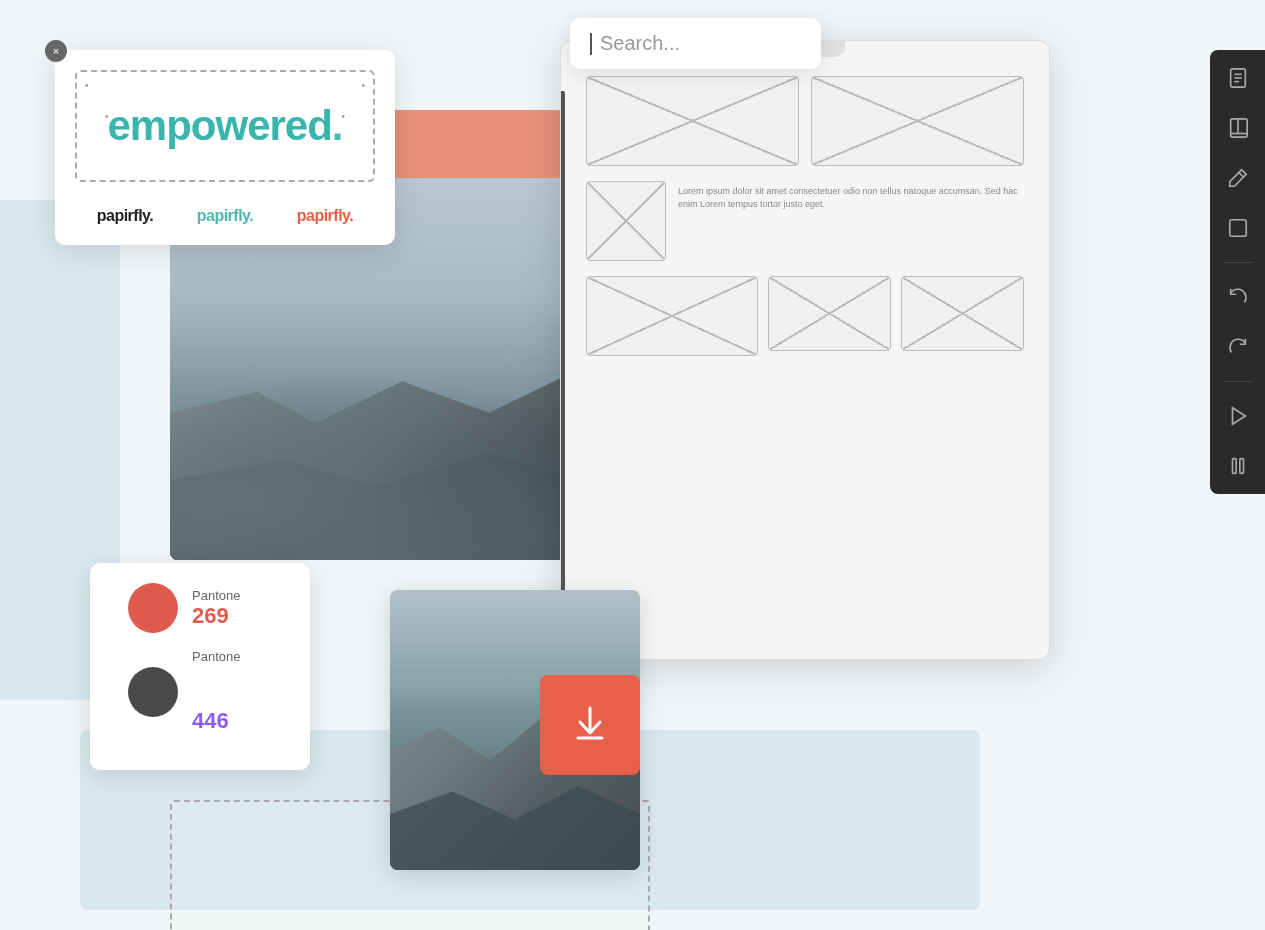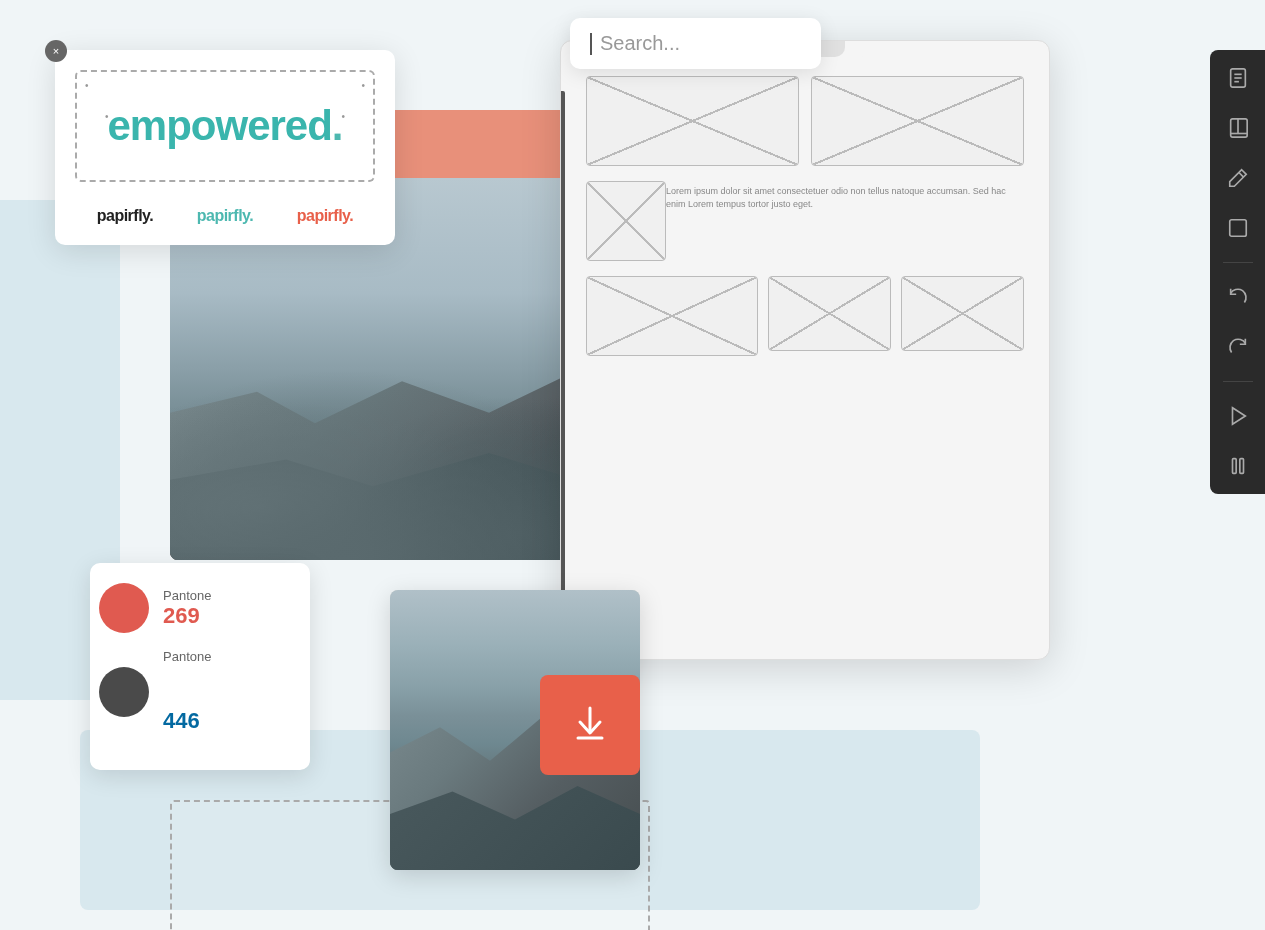--- a/index.html
+++ b/index.html
@@ -357,20 +357,21 @@
       top: 0;
       left: 0;
       right: 0;
       bottom: 0;
       background:
         linear-gradient(to bottom right, transparent calc(50% - 1px), #bbb calc(50% - 1px), #bbb calc(50% + 1px), transparent calc(50% + 1px)),
         linear-gradient(to top right, transparent calc(50% - 1px), #bbb calc(50% - 1px), #bbb calc(50% + 1px), transparent calc(50% + 1px));
     }
     .wireframe-text-row {
       display: flex;
+      gap: 12px;
       margin-bottom: 15px;
       align-items: flex-start;
     }
     .wireframe-img-small {
       width: 80px;
       height: 80px;
       border: 1.5px solid #bbb;
       border-radius: 4px;
       position: relative;
       background: #f0f0f0;
@@ -430,21 +431,21 @@
     }
 
     
     .color-palette-card {
       position: absolute;
       bottom: 160px;
       left: 90px;
       width: 220px;
       background: white;
       border-radius: 10px;
-      padding: 20px 9px;
+      padding: 20px 38px;
       box-shadow: 0 6px 25px rgba(0,0,0,0.12);
       z-index: 70;
     }
     .color-swatch-row {
       display: flex;
       align-items: center;
       gap: 14px;
       margin-bottom: 16px;
     }
     .color-circle {
@@ -687,16 +688,16 @@
     <div class="color-circle" style="background:#e05a50;"></div>
     <div class="color-info">
       <span class="color-label">Pantone</span>
       <span class="color-value" style="color:#e05a50;">269</span>
     </div>
   </div>
   <div class="color-swatch-row">
     <div class="color-circle" style="background:#4a4a4a;"></div>
     <div class="color-info">
       <span class="color-label">Pantone</span>
-      <span class="color-value" style="color:#0369a1;margin-top:44px;">446</span>
+      <span class="color-value" style="color:#8b5cf6;margin-top:44px;">446</span>
     </div>
   </div>
 </div>
 
 </body></html>

